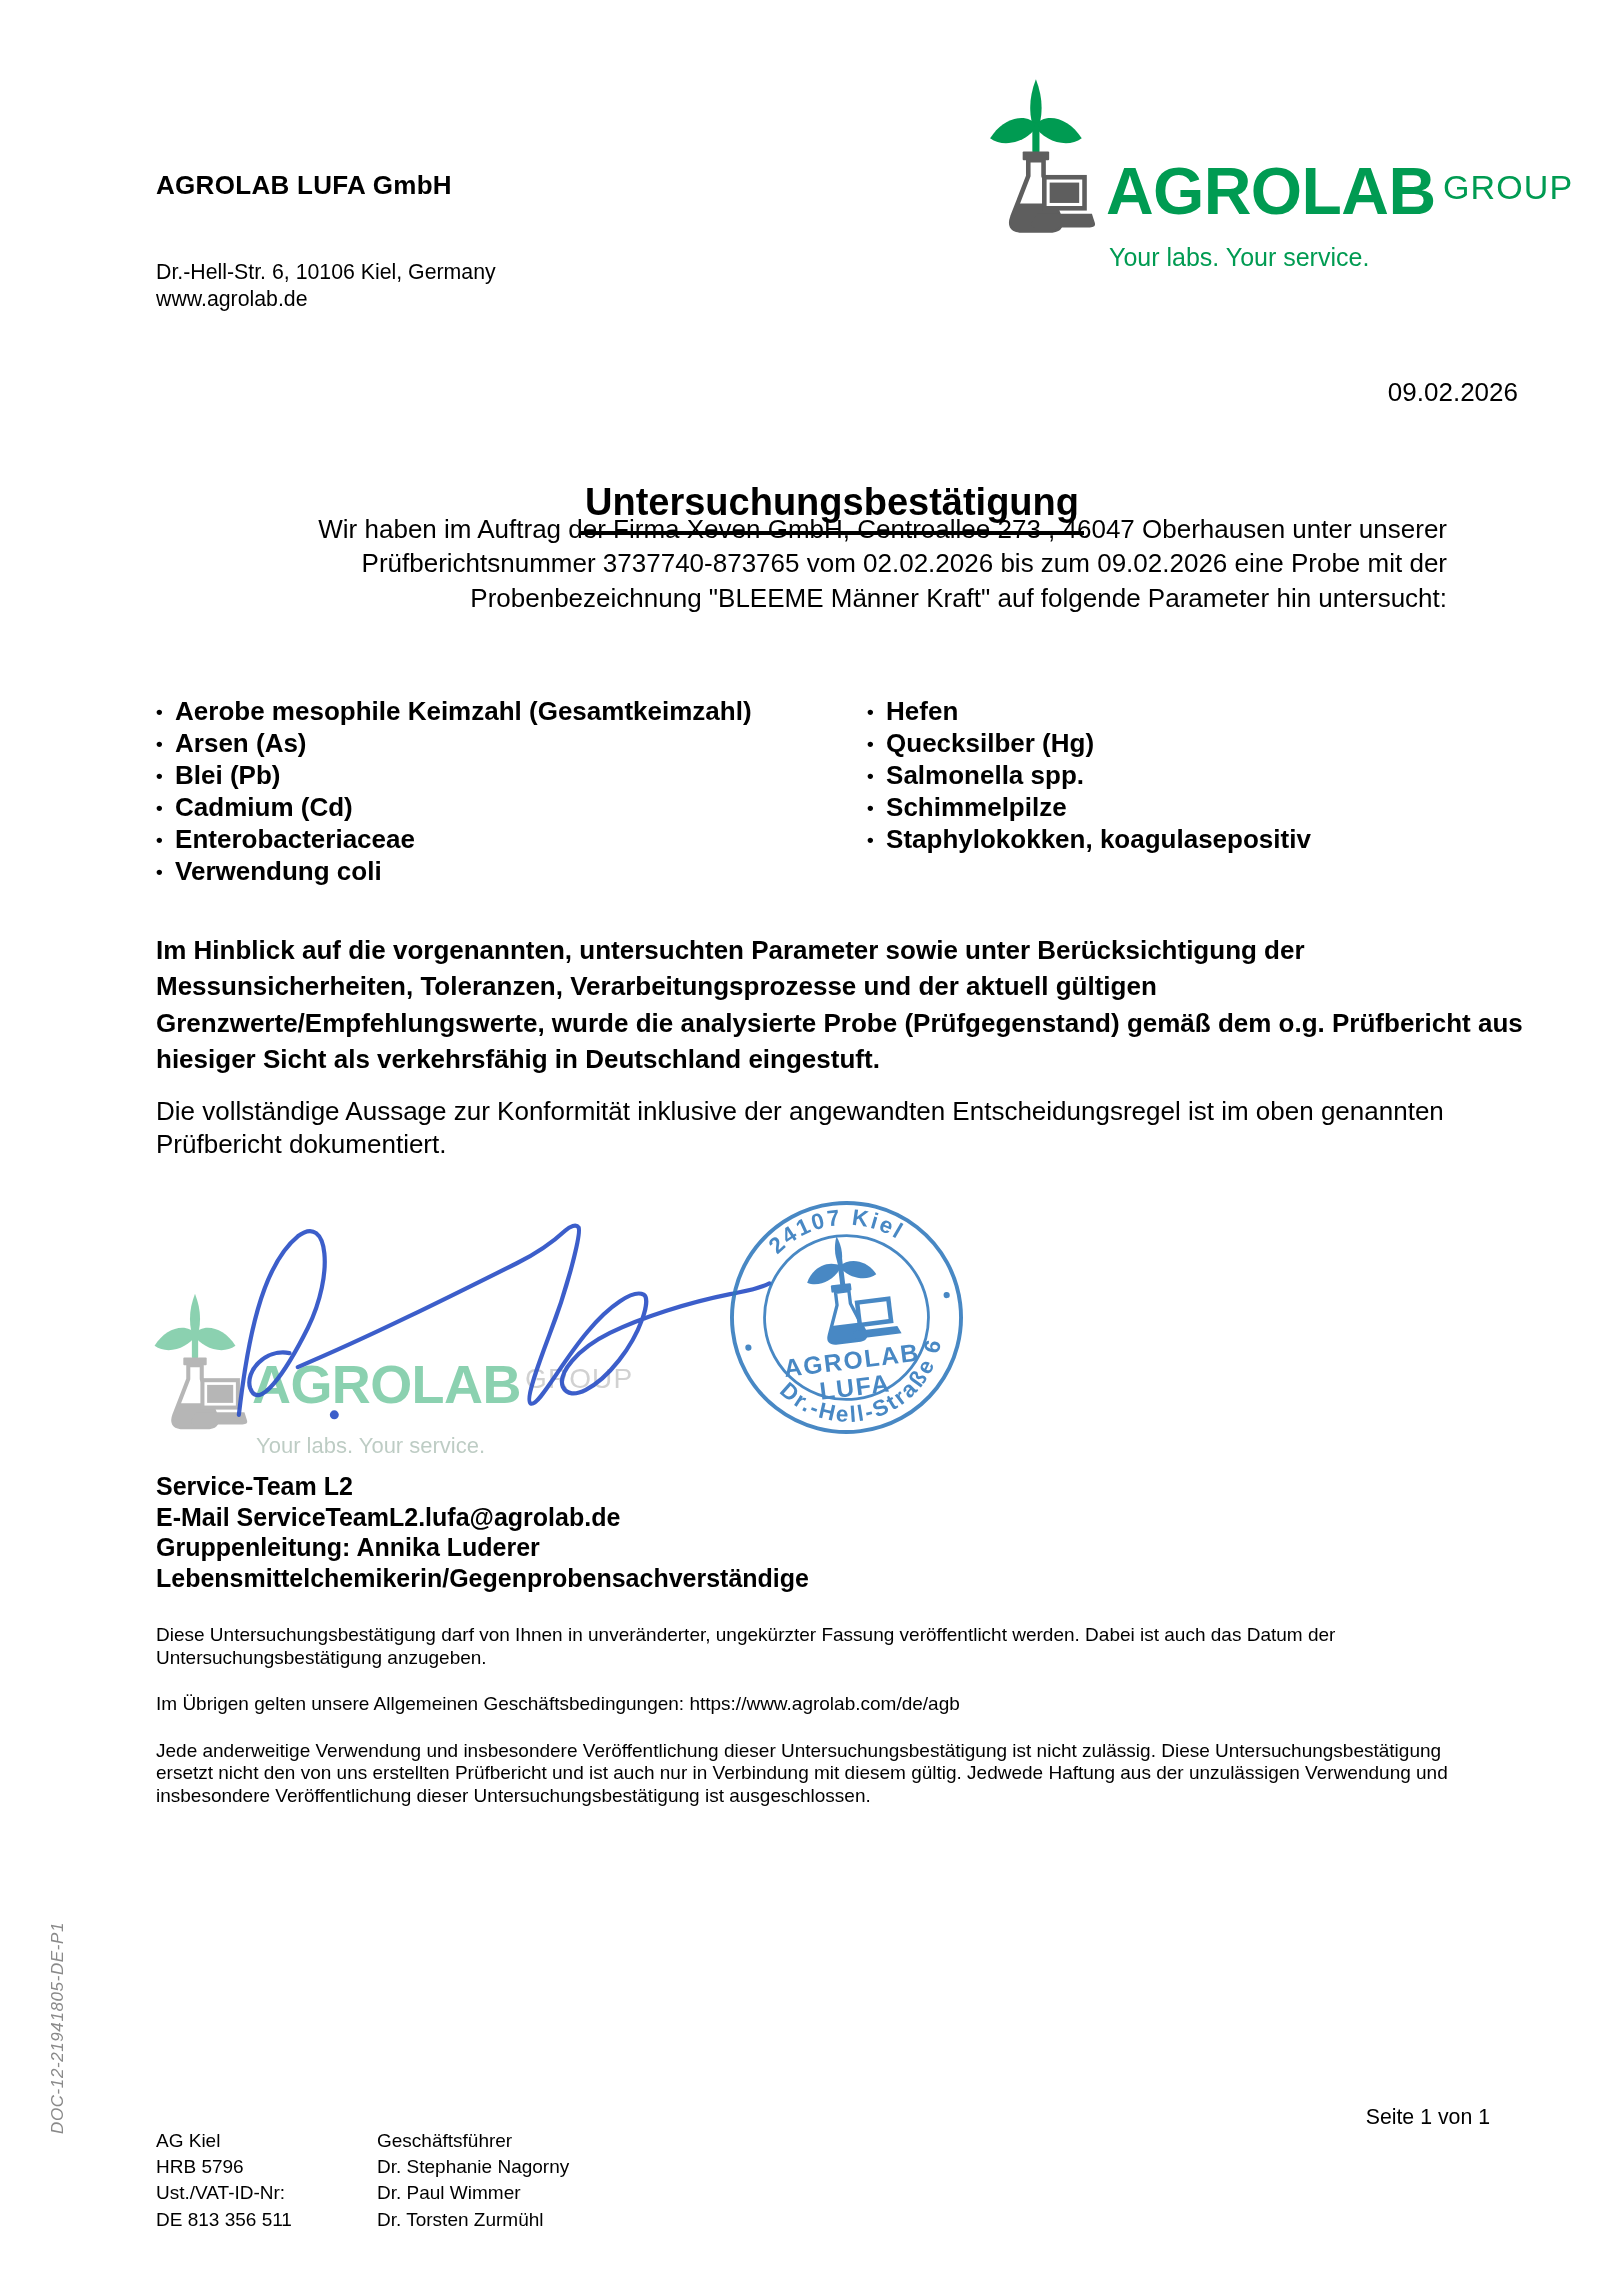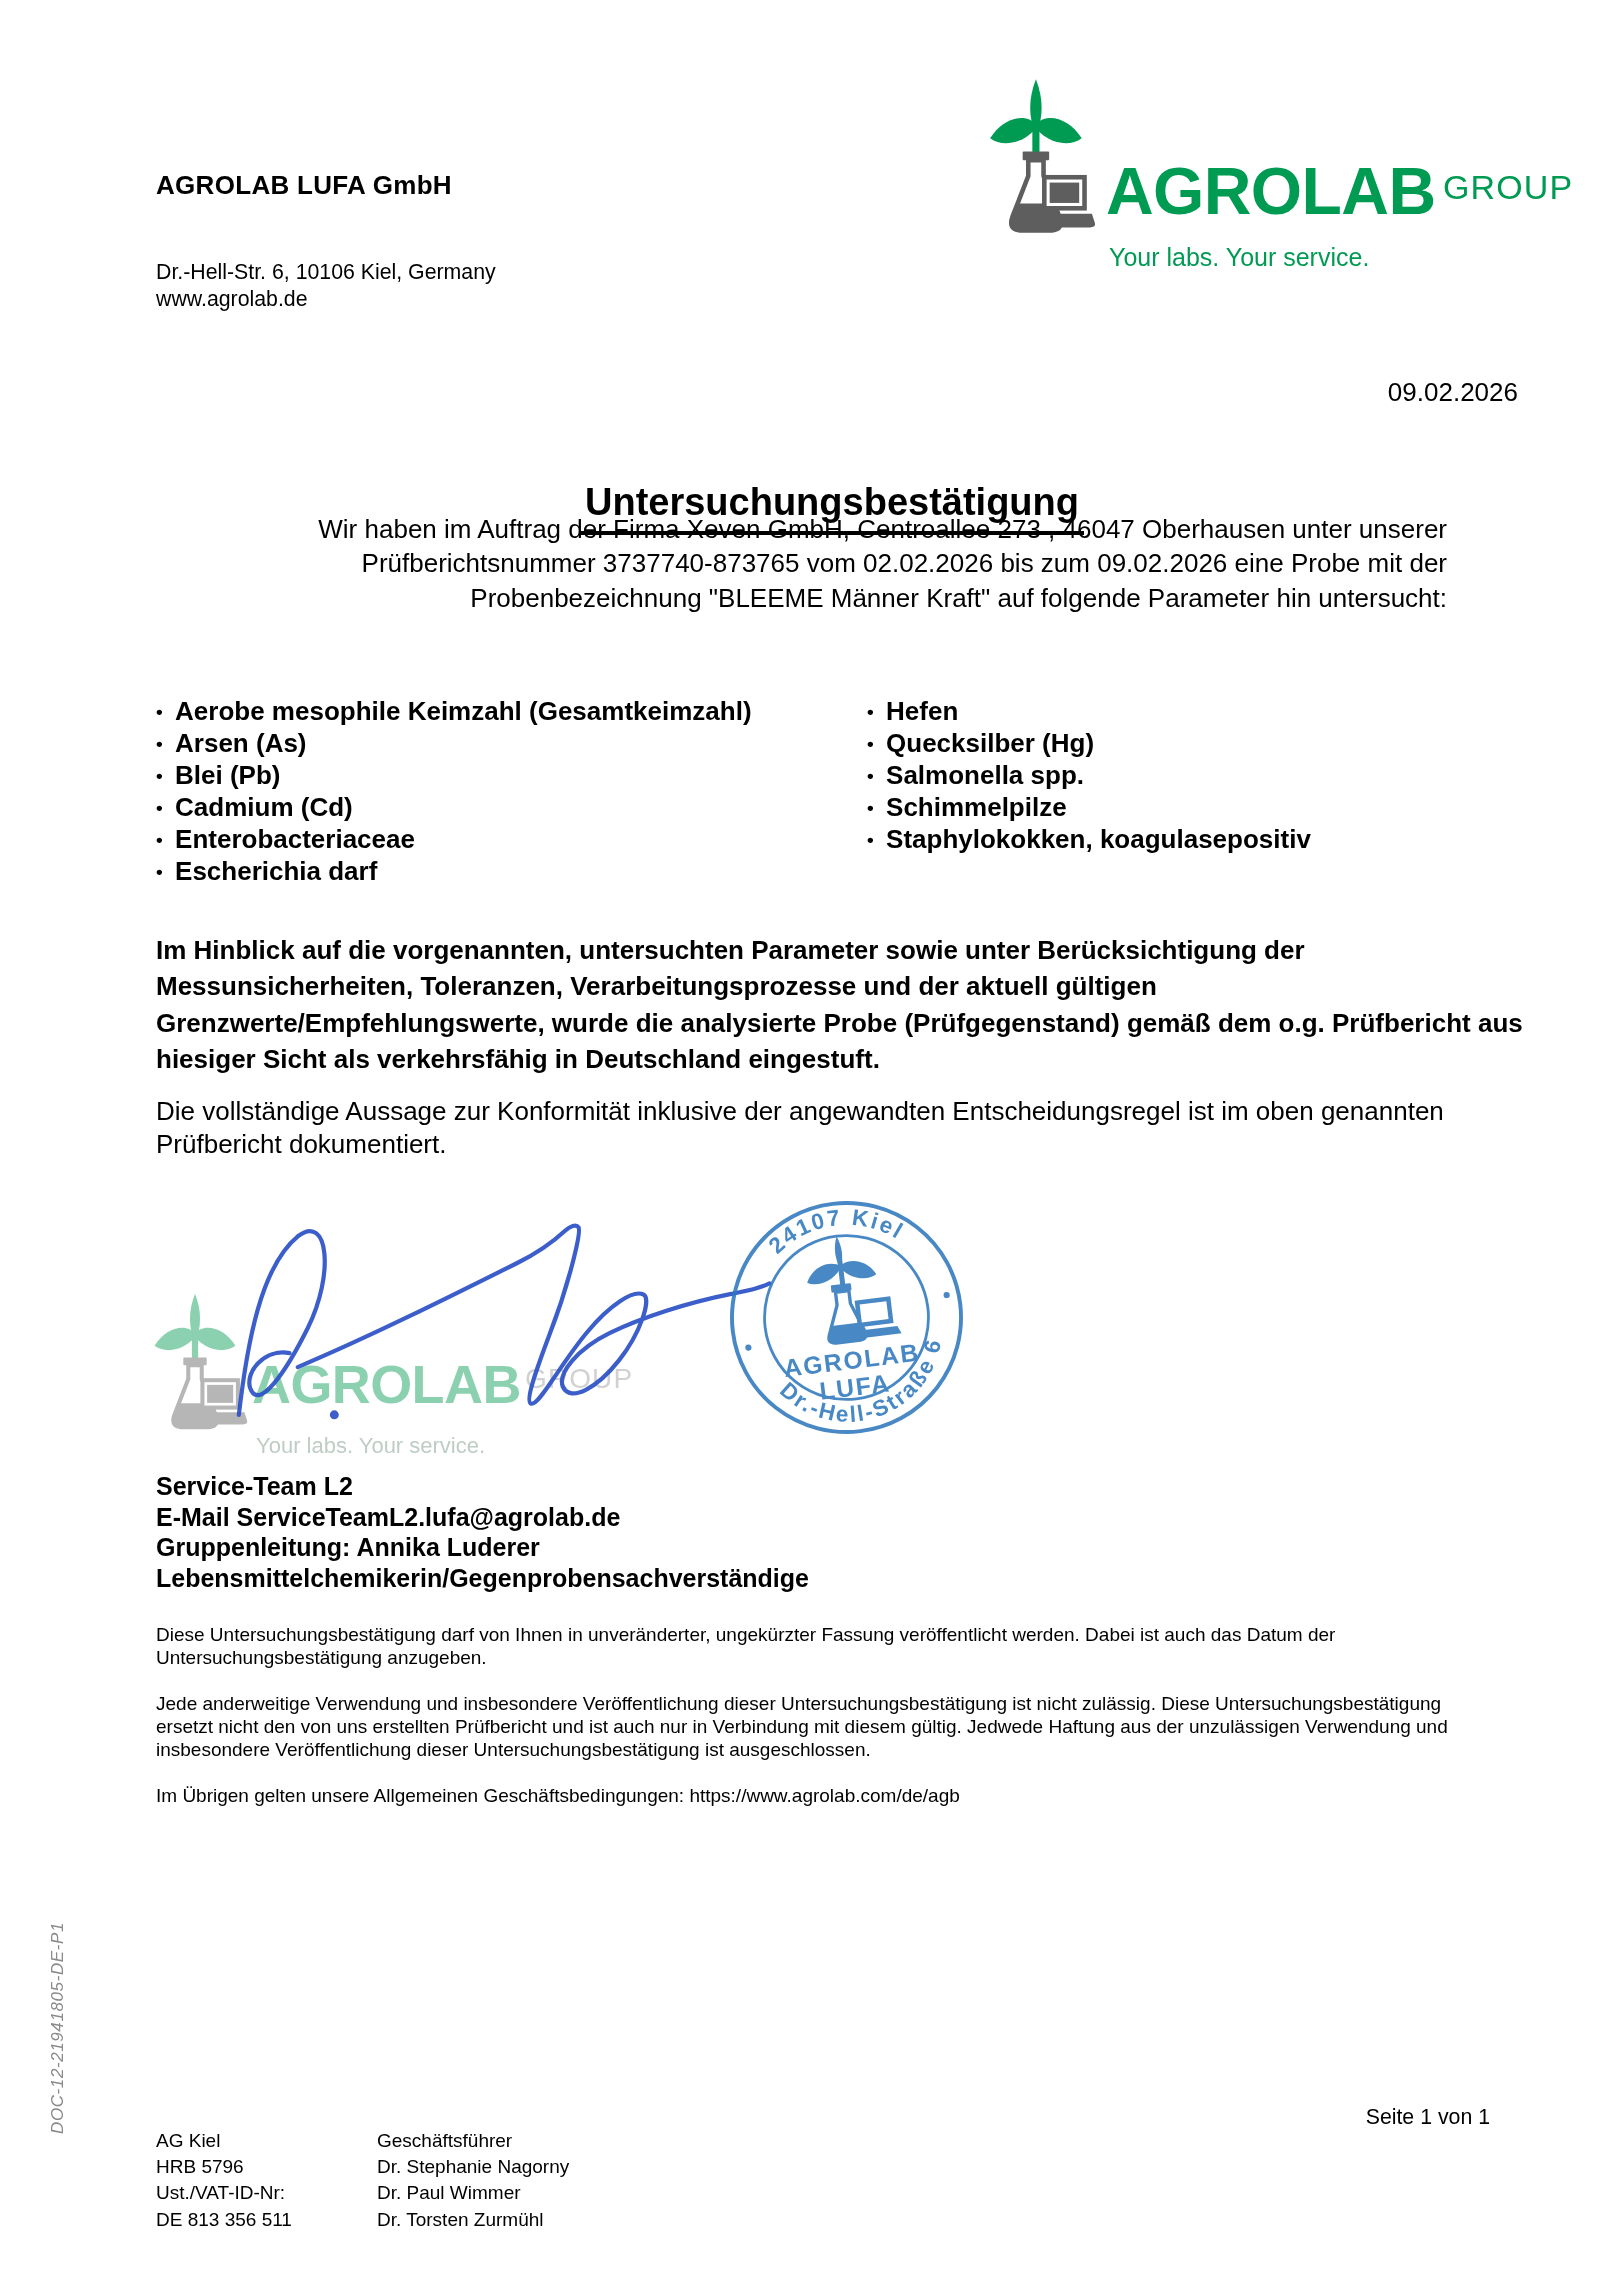--- a/index.html
+++ b/index.html
@@ -171,21 +171,21 @@
       <div class="param-item">
           <span class="bullet">•</span>
           <span>Cadmium (Cd)</span>
         </div>
       <div class="param-item">
           <span class="bullet">•</span>
           <span>Enterobacteriaceae</span>
         </div>
       <div class="param-item">
           <span class="bullet">•</span>
-          <span>Escherichia darf</span>
+          <span>Verwendung coli</span>
         </div>
     </div>
     <div class="param-col right">
       <div class="param-item">
           <span class="bullet">•</span>
           <span>Hefen</span>
         </div>
       <div class="param-item">
           <span class="bullet">•</span>
           <span>Quecksilber (Hg)</span>
@@ -260,22 +260,22 @@
 
   <div class="contact">
     <div>Service-Team L2</div>
     <div>E-Mail ServiceTeamL2.lufa@agrolab.de</div>
     <div>Gruppenleitung: Annika Luderer</div>
     <div>Lebensmittelchemikerin/Gegenprobensachverständige</div>
   </div>
 
   <div class="legal">
     <p>Diese Untersuchungsbestätigung darf von Ihnen in unveränderter, ungekürzter Fassung veröffentlicht werden. Dabei ist auch das Datum der Untersuchungsbestätigung anzugeben.</p>
+    <p>Im Übrigen gelten unsere Allgemeinen Geschäftsbedingungen: https://www.agrolab.com/de/agb</p>
     <p>Jede anderweitige Verwendung und insbesondere Veröffentlichung dieser Untersuchungsbestätigung ist nicht zulässig. Diese Untersuchungsbestätigung ersetzt nicht den von uns erstellten Prüfbericht und ist auch nur in Verbindung mit diesem gültig. Jedwede Haftung aus der unzulässigen Verwendung und insbesondere Veröffentlichung dieser Untersuchungsbestätigung ist ausgeschlossen.</p>
-    <p>Im Übrigen gelten unsere Allgemeinen Geschäftsbedingungen: https://www.agrolab.com/de/agb</p>
   </div>
 
   <div class="page-number">Seite 1 von 1</div>
 
   <div class="footer-registry">
     <div>AG Kiel</div>
     <div>HRB 5796</div>
     <div>Ust./VAT-ID-Nr:</div>
     <div>DE 813 356 511</div>
   </div>

